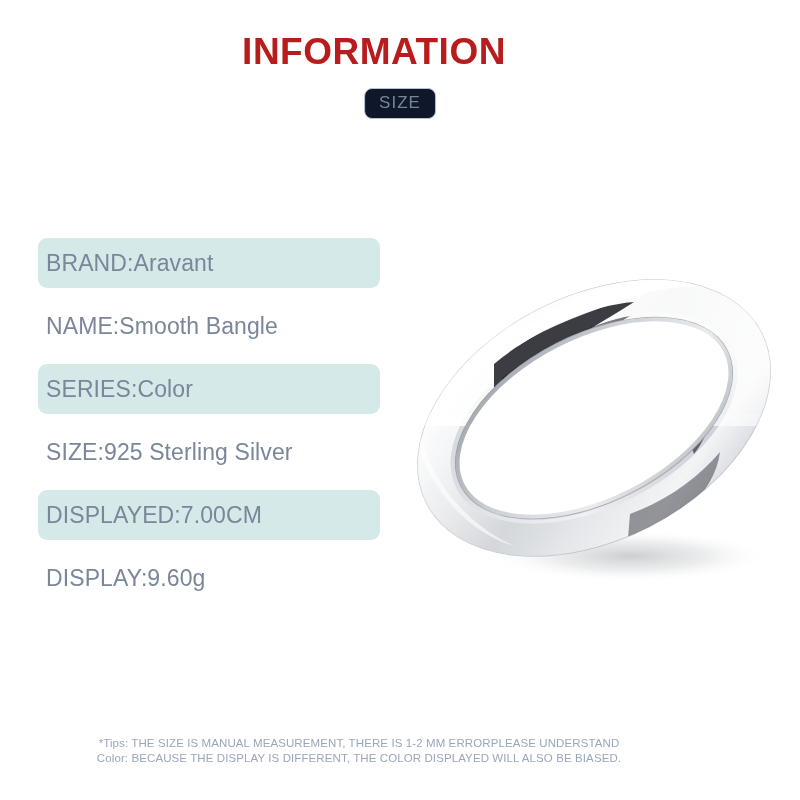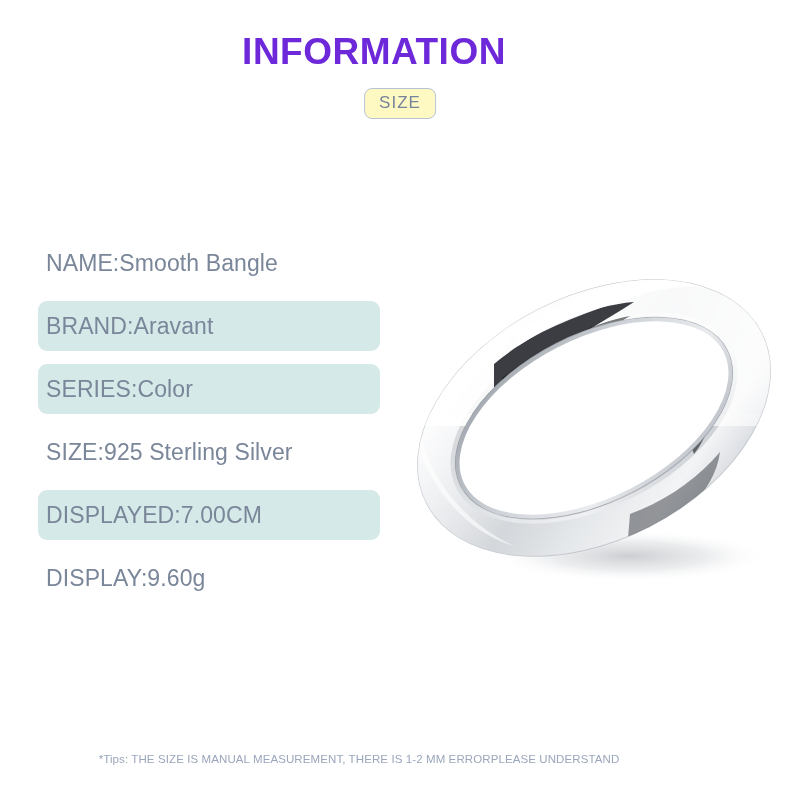--- a/index.html
+++ b/index.html
@@ -20,35 +20,35 @@
   
   #page-title {
     position: absolute;
     top: 30px;
     left: 0;
     width: 748px;
     text-align: center;
     font-size: 37px;
     font-weight: bold;
     letter-spacing: 0.5px;
-    color: #6d28d9;
+    color: #b91c1c;
     line-height: 44px;
   }
 
   #size-badge {
     position: absolute;
     top: 88px;
     left: 50%;
     transform: translateX(-50%);
     min-width: 62px;
     padding: 4px 14px 5px 14px;
     box-sizing: border-box;
     border: 1px solid #b9c3d4;
     border-radius: 8px;
-    background: #fef9c3;
+    background: #0f172a;
     text-align: center;
     font-size: 17px;
     letter-spacing: 1px;
     color: #78849b;
     line-height: 20px;
   }
 
   
   #spec-list {
     position: absolute;
@@ -86,44 +86,44 @@
   }
   #product-image svg {
     display: block;
     width: 100%;
     height: 100%;
   }
 
   
   #footnote {
     position: absolute;
-    top: 752px;
+    top: 736px;
     left: 0;
     width: 718px;
     text-align: center;
     color: #9aa6bb;
     font-size: 11.5px;
     line-height: 15px;
     letter-spacing: 0.1px;
   }
   #footnote div { white-space: nowrap; }
 </style>
 </head>
 <body>
 
 <div id="page-title">INFORMATION</div>
 
 <div id="size-badge">SIZE</div>
 
 <div id="spec-list">
+  <div class="spec-row banded">
+    <span class="spec-text">BRAND:Aravant</span>
+  </div>
   <div class="spec-row">
     <span class="spec-text">NAME:Smooth Bangle</span>
-  </div>
-  <div class="spec-row banded">
-    <span class="spec-text">BRAND:Aravant</span>
   </div>
   <div class="spec-row banded">
     <span class="spec-text">SERIES:Color</span>
   </div>
   <div class="spec-row">
     <span class="spec-text">SIZE:925 Sterling Silver</span>
   </div>
   <div class="spec-row banded">
     <span class="spec-text">DISPLAYED:7.00CM</span>
   </div>
@@ -259,13 +259,14 @@
     <g mask="url(#maskRing)">
       <path d="M 22 196
                C 34 244, 68 286, 116 308
                C 74 296, 38 258, 22 214 Z" fill="#ffffff" opacity="0.6"></path>
     </g>
   </svg>
 </div>
 
 <div id="footnote">
   <div>*Tips: THE SIZE IS MANUAL MEASUREMENT, THERE IS 1-2 MM ERRORPLEASE UNDERSTAND</div>
+  <div>Color: BECAUSE THE DISPLAY IS DIFFERENT, THE COLOR DISPLAYED WILL ALSO BE BIASED.</div>
 </div>
 
 </body></html>

